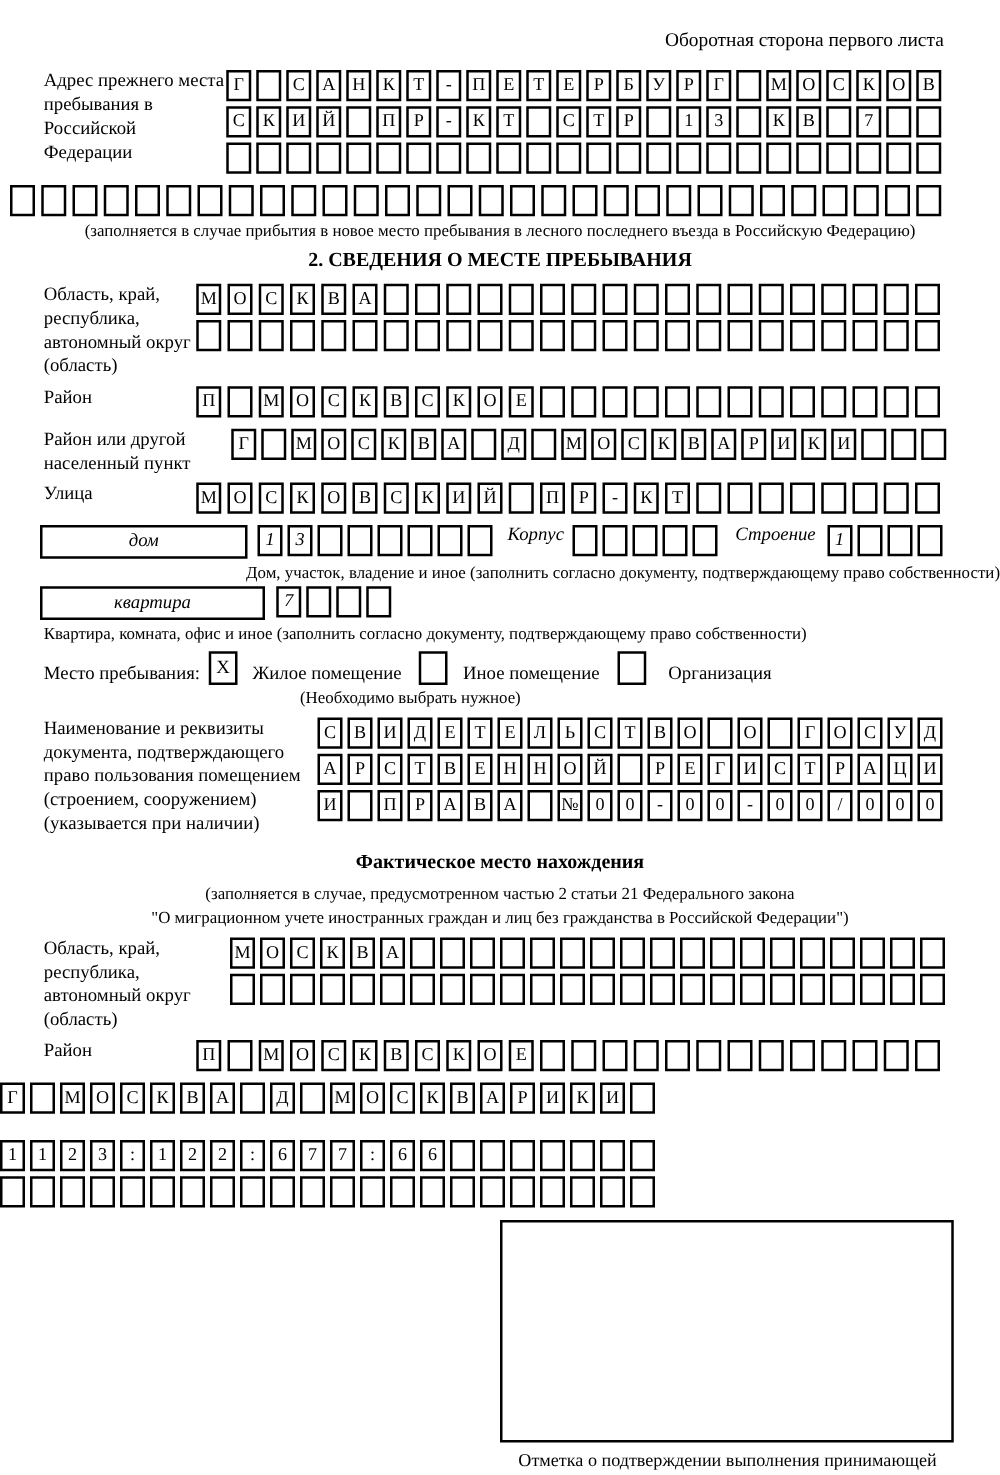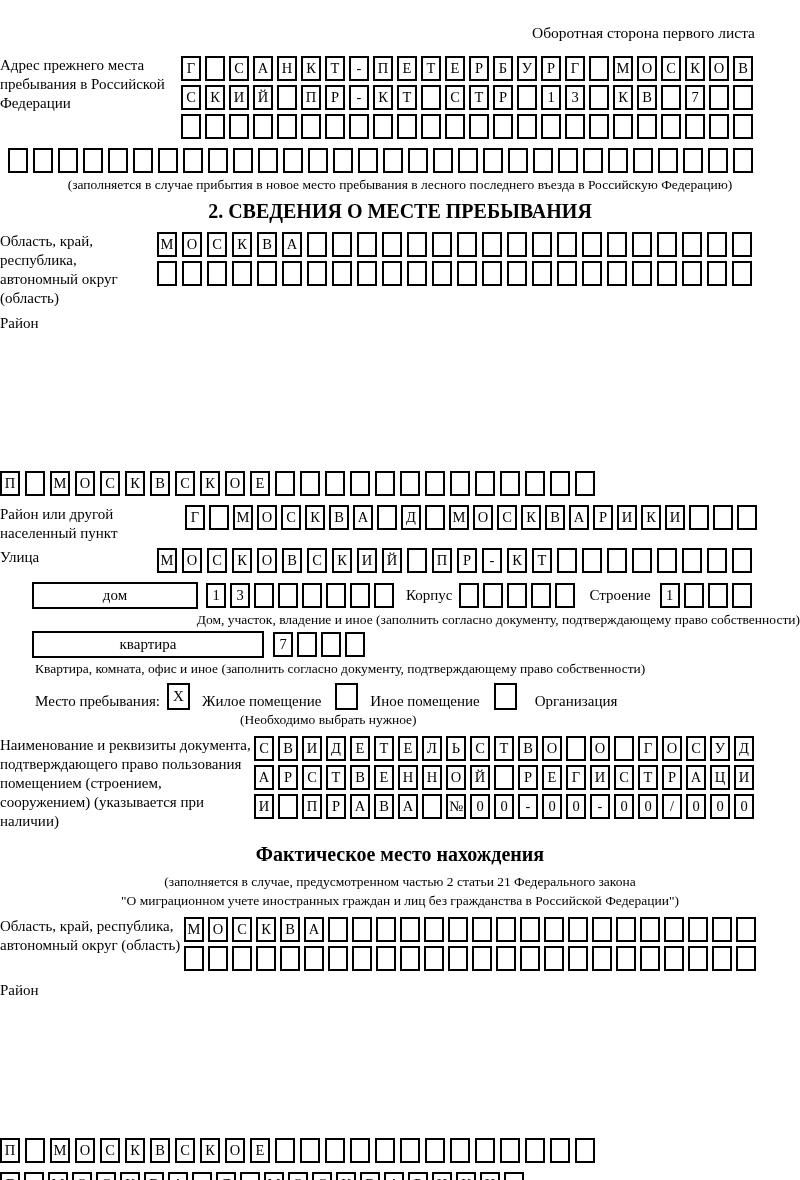--- a/index.html
+++ b/index.html
@@ -5,50 +5,50 @@
   * { margin:0; padding:0; box-sizing:border-box; }
   html,body { background:#fff; }
   body {
     width:800px; height:1180px; overflow:hidden;
     font-family:"Liberation Serif", serif; color:#000;
     position:relative;
   }
   .backnote { margin-top:24px; margin-right:45px; text-align:right; font-size:15.5px;padding-left:32px; }
 
   .fieldrow { display:flex; align-items:flex-start; margin-bottom:5px; }
-  .label { font-size:15px; line-height:19px; flex-shrink:0; }
+  .label { font-size:15px; line-height:19px; padding-left:35px; flex-shrink:0; }
   .w181 { flex:0 0 181px; } .w157 { flex:0 0 157px; } .w185 { flex:0 0 185px; }
   .w254 { flex:0 0 254px; } .w184 { flex:0 0 184px; } .w232 { flex:0 0 232px; }
 
   .cellcol { display:flex; flex-direction:column; }
   .cellrow { display:flex; gap:4px; margin-bottom:4px; }
   .cellrow.g5 { gap:5px; }
   .cell {
     width:20px; height:25px; border:2px solid #000; flex-shrink:0;
     font-size:14.5px; line-height:21px; text-align:center; font-family:"Liberation Serif", serif;
   }
   .fullrow { margin-left:8px; margin-top:2px; }
 
   .note { font-size:13.5px; text-align:center; margin-bottom:3px; }
-  .sectitle { font-size:20px; font-weight:bold; text-align:center; margin:7px 0 9px 0; }
-  .subtitle { font-size:20px; font-weight:bold; text-align:center; margin:12px 0 8px 0; }
-
-  .houserow { display:flex; align-items:center; margin:2px 0 3px 32px; }
+  .sectitle { font-size:16px; font-weight:bold; text-align:center; margin:7px 0 9px 0; }
+  .subtitle { font-size:16px; font-weight:bold; text-align:center; margin:12px 0 8px 0; }
+
+  .houserow { display:flex; margin:2px 0 3px 32px;font-style:italic; }
   .labelbox { border:2px solid #000; height:27px; display:flex; align-items:center; justify-content:center; font-size:15px; }
-  .dombox { width:166px; } .kvbox { width:232px; }
+  .dombox { width:166px; } .kvbox { width:180px; }
   .inline-lbl { font-size:15px; }
 
   .stayrow { display:flex; align-items:flex-end; margin:6px 0 2px 35px; font-size:15px; }
   .chk { width:23px; height:27px; border:2px solid #000; text-align:center; font-size:15px; line-height:23px; flex-shrink:0; }
   .staynote { font-size:13.5px; margin:0 0 8px 240px; }
 
   .stampbox { width:363px; height:178px; border:2px solid #000; margin-left:400px; margin-top:6px; }
   .stampcaption { width:374px; margin-left:395px; margin-top:6px; text-align:center; font-size:14.5px; line-height:19px; }
 
-  .mt14 { margin-top:14px; } .mt6 { margin-top:6px;flex-direction:column; }
+  .mt14 { margin-top:14px; } .mt6 { margin-top:6px; }
 </style>
 </head>
 <body>
 
 <div class="backnote">Оборотная сторона первого листа</div>
 
 <div class="fieldrow mt14">
   <div class="label w181">Адрес прежнего места пребывания в Российской Федерации</div>
   <div class="cellcol">
     <div class="cellrow">

